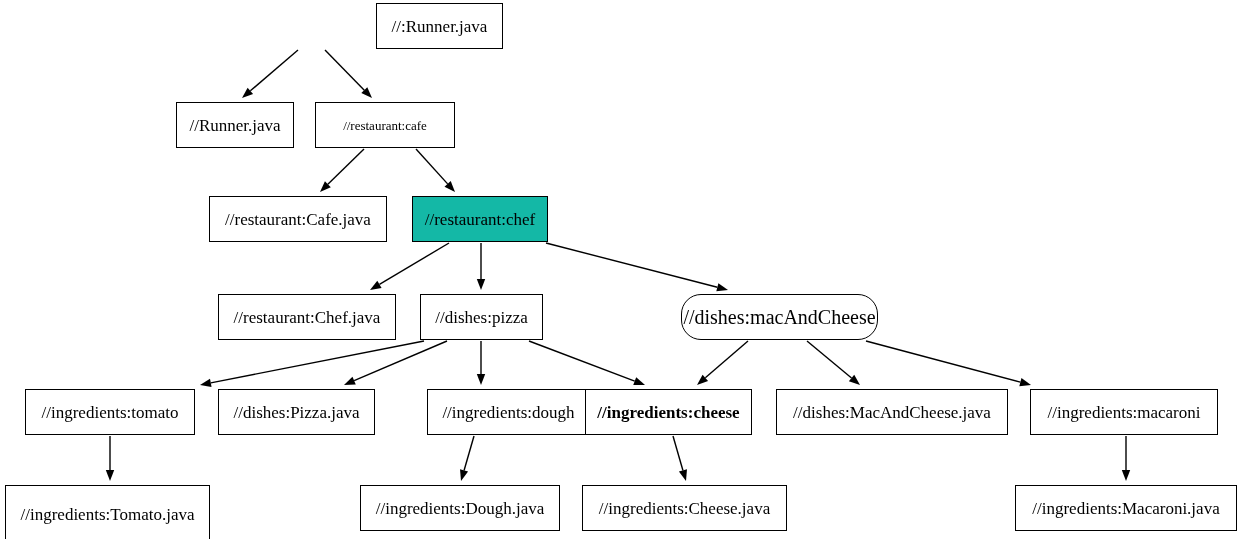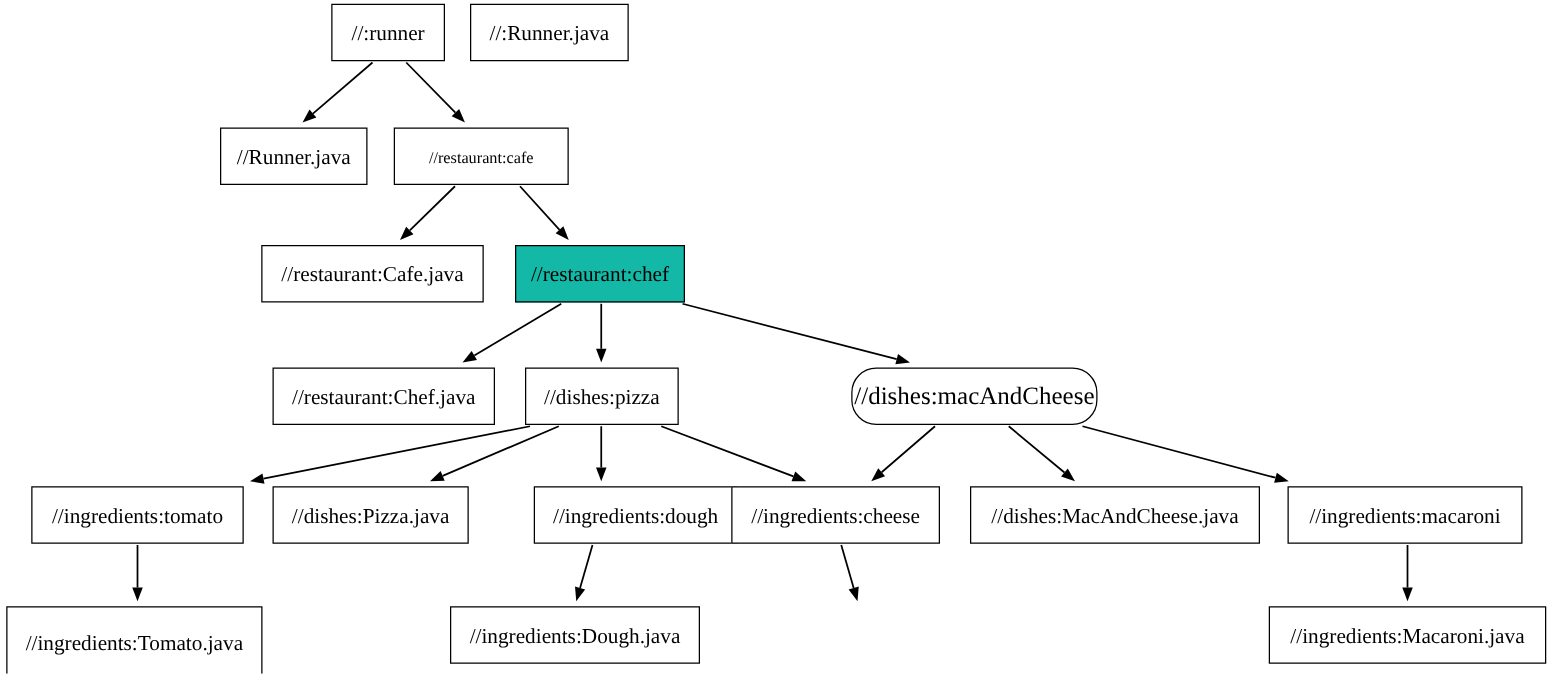--- a/index.html
+++ b/index.html
@@ -122,23 +122,20 @@
       <g>
         <line x1="673" y1="436" x2="682.9470638189715" y2="470.43214398874744" stroke="#000000" stroke-width="1.4"></line>
         <polygon points="686,481 678.9120642510387,471.5978105305947 686.9820633869043,469.2664774469002" fill="#000000"></polygon>
       </g>
       <g>
         <line x1="1126" y1="436" x2="1126" y2="470" stroke="#000000" stroke-width="1.4"></line>
         <polygon points="1126,481 1121.8,470 1130.2,470" fill="#000000"></polygon>
       </g>
     </svg>
   <div id="node-layer">
-      <div class="graph-node" style="left: 265px; top: 3px; width: 91px; height: 46px; border-color: rgb(0, 0, 0); background: rgb(255, 255, 255); font-size: 17px;">
-        <span class="node-label">//:runner</span>
-      </div>
       <div class="graph-node" style="left: 376px; top: 3px; width: 127px; height: 46px; border-color: rgb(0, 0, 0); background: rgb(255, 255, 255); font-size: 17px;">
         <span class="node-label">//:Runner.java</span>
       </div>
       <div class="graph-node" style="left: 176px; top: 102px; width: 118px; height: 46px; border-color: rgb(0, 0, 0); background: rgb(255, 255, 255); font-size: 17px;">
         <span class="node-label">//Runner.java</span>
       </div>
       <div class="graph-node" style="left: 315px; top: 102px; width: 140px; height: 46px; border-color: rgb(0, 0, 0); background: rgb(255, 255, 255); font-size: 13px;">
         <span class="node-label">//restaurant:cafe</span>
       </div>
       <div class="graph-node" style="left: 209px; top: 196px; width: 178px; height: 46px; border-color: rgb(0, 0, 0); background: rgb(255, 255, 255); font-size: 17px;">
@@ -158,32 +155,35 @@
       </div>
       <div class="graph-node" style="left: 25px; top: 389px; width: 170px; height: 46px; border-color: rgb(0, 0, 0); background: rgb(255, 255, 255); font-size: 17px;">
         <span class="node-label">//ingredients:tomato</span>
       </div>
       <div class="graph-node" style="left: 218px; top: 389px; width: 157px; height: 46px; border-color: rgb(0, 0, 0); background: rgb(255, 255, 255); font-size: 17px; justify-content: center;">
         <span class="node-label">//dishes:Pizza.java</span>
       </div>
       <div class="graph-node" style="left: 399px; top: 389px; width: 163px; height: 46px; border-color: rgb(0, 0, 0); background: rgb(255, 255, 255); font-size: 17px; margin-left: 28px;">
         <span class="node-label">//ingredients:dough</span>
       </div>
-      <div class="graph-node" style="left: 585px; top: 389px; width: 167px; height: 46px; border-color: rgb(0, 0, 0); background: rgb(255, 255, 255); font-size: 17px;">
+      <div class="graph-node" style="left: 585px; top: 389px; width: 167px; height: 46px; border-color: rgb(0, 0, 0); background: rgb(255, 255, 255); font-size: 17px; font-weight: bold;">
         <span class="node-label">//ingredients:cheese</span>
       </div>
       <div class="graph-node" style="left: 776px; top: 389px; width: 232px; height: 46px; border-color: rgb(0, 0, 0); background: rgb(255, 255, 255); font-size: 17px;">
         <span class="node-label">//dishes:MacAndCheese.java</span>
       </div>
       <div class="graph-node" style="left: 1030px; top: 389px; width: 188px; height: 46px; border-color: rgb(0, 0, 0); background: rgb(255, 255, 255); font-size: 17px;">
         <span class="node-label">//ingredients:macaroni</span>
       </div>
       <div class="graph-node" style="left: 5px; top: 485px; width: 205px; height: 58px; border-color: rgb(0, 0, 0); background: rgb(255, 255, 255); font-size: 17px;">
         <span class="node-label">//ingredients:Tomato.java</span>
       </div>
       <div class="graph-node" style="left: 360px; top: 485px; width: 200px; height: 46px; border-color: rgb(0, 0, 0); background: rgb(255, 255, 255); font-size: 17px;">
         <span class="node-label">//ingredients:Dough.java</span>
       </div>
+      <div class="graph-node" style="left: 582px; top: 485px; width: 205px; height: 46px; border-color: rgb(0, 0, 0); background: rgb(255, 255, 255); font-size: 17px;">
+        <span class="node-label">//ingredients:Cheese.java</span>
+      </div>
       <div class="graph-node" style="left: 1015px; top: 485px; width: 222px; height: 46px; border-color: rgb(0, 0, 0); background: rgb(255, 255, 255); font-size: 17px;">
         <span class="node-label">//ingredients:Macaroni.java</span>
       </div>
     </div>
 </div>
 
 </body></html>

